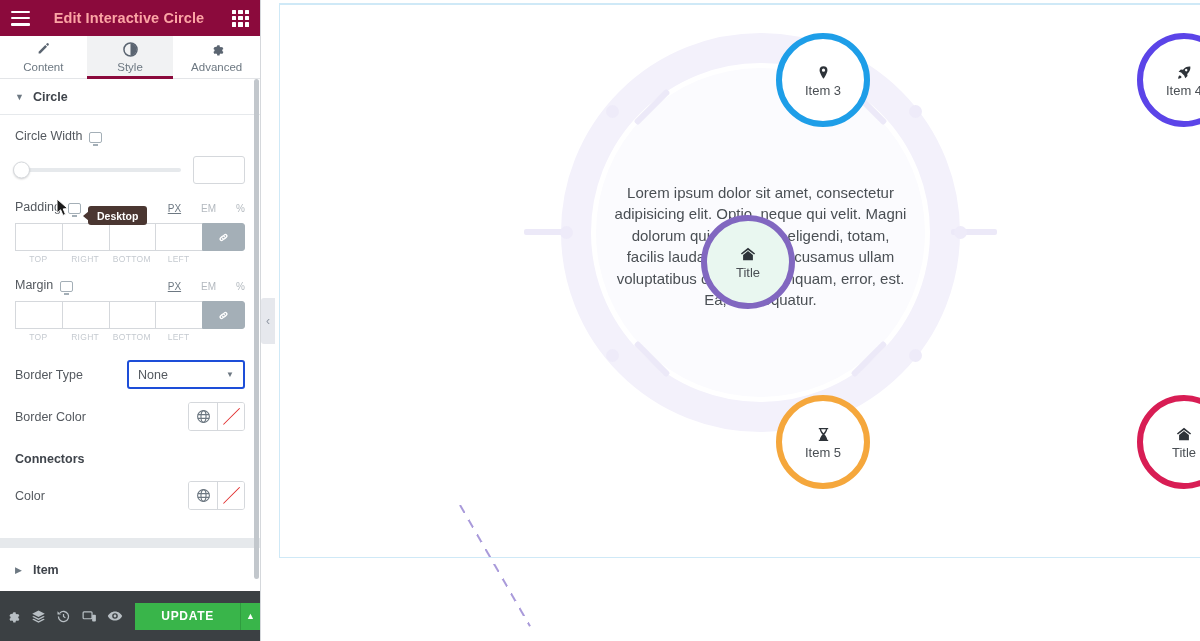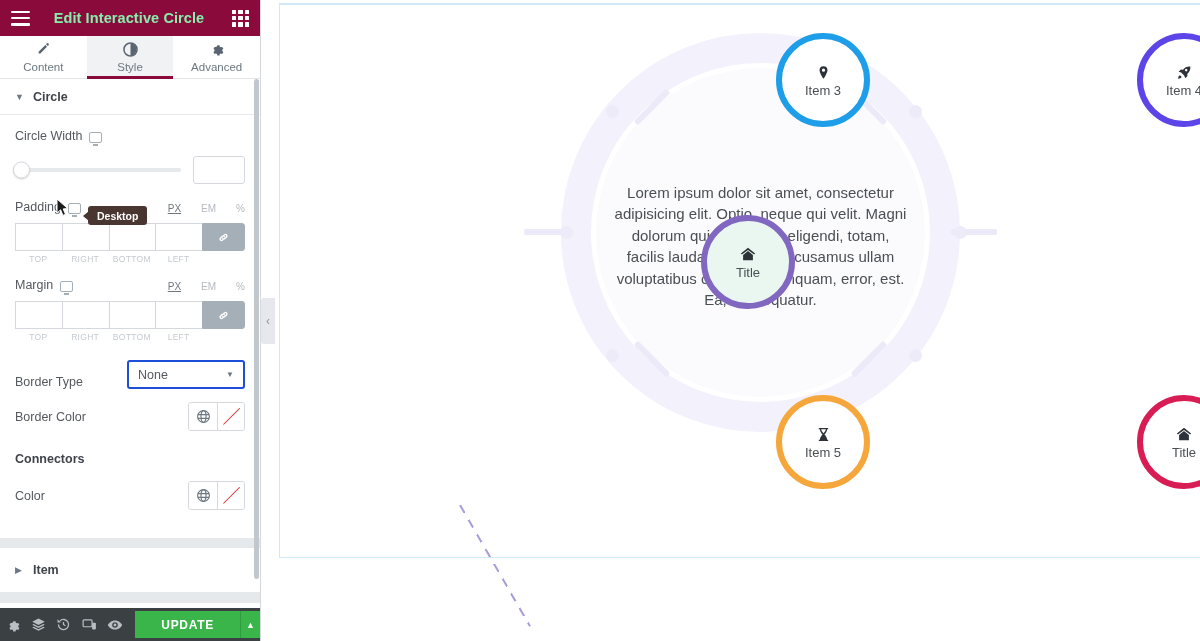--- a/index.html
+++ b/index.html
@@ -19,21 +19,21 @@
     display: flex; flex-direction: column;
   }
   .panel-header {
     height: 36px; background: #8b0a3c;
     display: flex; align-items: center; justify-content: space-between;
     padding: 0 11px; flex: none;
   }
   .hamburger { width: 19px; height: 15px; display: flex; flex-direction: column; justify-content: space-between; }
   .hamburger i { display: block; height: 2.5px; background: #fff; border-radius: 1px; }
   .panel-title {
-    color: #86efac; font-size: 14.5px; font-weight: bold;
+    color: #fca5a5; font-size: 14.5px; font-weight: bold;
     letter-spacing: .1px; flex: 1; text-align: center; padding-right: 4px;
   }
   .grid-icon { width: 17px; height: 17px; display: grid;
     grid-template-columns: repeat(3, 1fr); grid-template-rows: repeat(3, 1fr); gap: 2px; }
   .grid-icon i { background: #fff; border-radius: .5px; }
 
   .tabs { height: 43px; display: flex; background: #ffffff;
     border-bottom: 1px solid #e3e5e8; flex: none; }
   .tab { flex: 1; display: flex; flex-direction: column; align-items: center;
     justify-content: center; gap: 4px; position: relative; cursor: pointer; }
@@ -101,21 +101,21 @@
     border-left: 1px solid #d5d8dc; cursor: pointer; }
   .color-sw::after { content: ""; position: absolute; left: 50%; top: 2px; bottom: 2px;
     width: 1.4px; background: #e02b2b; transform: rotate(45deg); transform-origin: center; }
 
   .divider { height: 10px; background: #e6e9ec; }
 
   .sb-track { position: absolute; right: 1px; top: 0; width: 5px; height: 100%; }
   .sb-thumb { position: absolute; right: 0; top: 0; width: 5px; height: 500px;
     background: #c2c7cc; border-radius: 3px; }
 
-  .footer { height: 33px; background: #3b4043; display: flex; align-items: center;
+  .footer { height: 50px; background: #3b4043; display: flex; align-items: center;
     gap: 0; flex: none; }
   .f-ic { width: 32px; height: 33px; display: flex; align-items: center;
     justify-content: center; color: #b8bfc4; cursor: pointer; }
   .update-btn { margin-left: 8px; height: 27px; background: #39b54a; color: #fff;
     font-size: 12px; font-weight: bold; letter-spacing: .7px;
     display: flex; align-items: center; padding: 0 26px; cursor: pointer; }
   .update-caret { height: 27px; width: 25px; background: #39b54a; color: #fff;
     display: flex; align-items: center; justify-content: center; font-size: 9px;
     border-left: 1px solid #2f9c3f; cursor: pointer; }
 
@@ -293,21 +293,21 @@
         </div>
         <div class="dim-names">
           <span>TOP</span>
           <span>RIGHT</span>
           <span>BOTTOM</span>
           <span>LEFT</span>
           <span class="sp"></span>
         </div>
       </div>
 
-      <div class="field-row" style="margin-top:18px;align-items:flex-end;">
+      <div class="field-row" style="margin-top:18px;">
         <span class="lbl">Border Type</span>
         <div class="select">
           <span class="sv">None</span>
           <span class="chev">▼</span>
         </div>
       </div>
 
       <div class="field-row" style="margin-top:13px;">
         <span class="lbl">Border Color</span>
         <div class="color-ctl">

